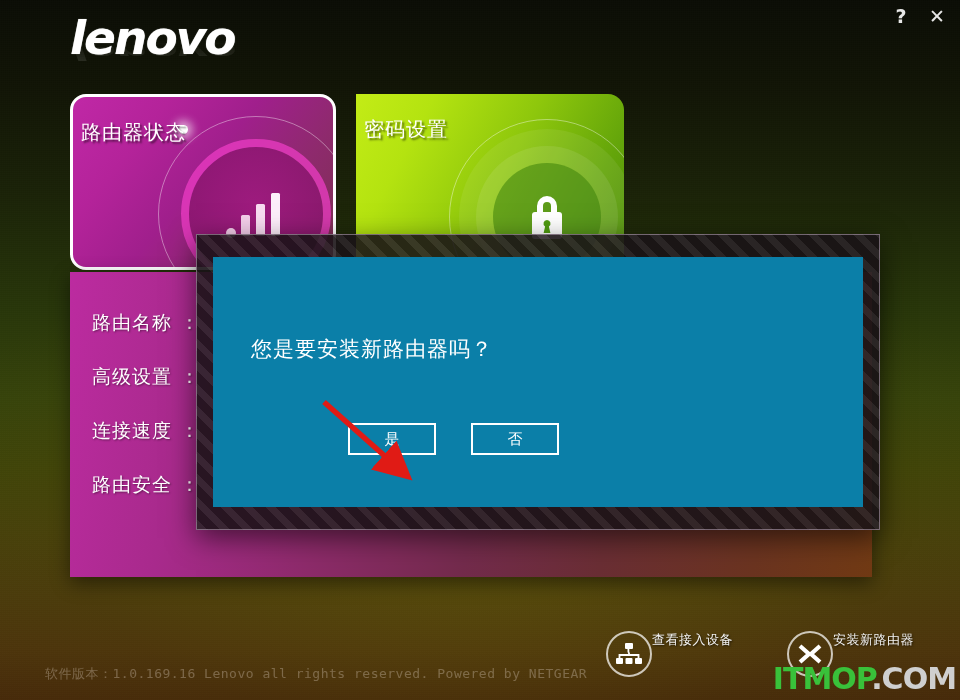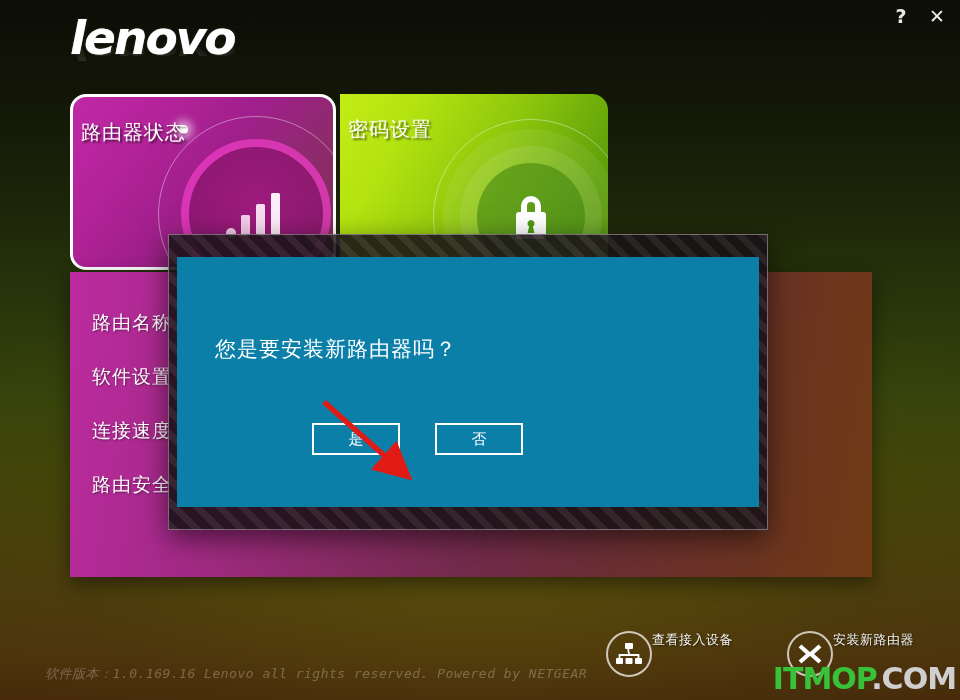--- a/index.html
+++ b/index.html
@@ -61,21 +61,21 @@
     height: 176px;
     border-top-right-radius: 16px;
   }
   .tile-status {
     width: 266px;
     border: 3px solid #ffffff;
     border-radius: 16px;
     background: linear-gradient(128deg, #c028a6 0%, #b4239a 25%, #a01f8c 48%, #8e2a6d 72%, #7b3050 100%);
   }
   .tile-pass {
-    width: 268px; margin-left: 4px;
+    width: 268px; margin-left: 20px;
     background: linear-gradient(118deg, #c3ec16 0%, #b4e310 22%, #8ec70c 52%, #64a50a 80%, #4d8d08 100%);
   }
   .tile-soft {
     width: 264px;
     background: linear-gradient(122deg, #e0530f 0%, #e2571a 28%, #d54712 58%, #c03c10 82%, #b0380f 100%);
   }
   .tile-title {
     position: absolute; left: 8px; top: 22px;
     color: #ffffff; font-size: 20px; letter-spacing: 1px;
     text-shadow: 2px 2px 2px rgba(0,0,0,0.55);
@@ -114,22 +114,22 @@
   .info-row {
     position: absolute; left: 22px;
     color: #ffffff; font-size: 19px; letter-spacing: 1px;
     text-shadow: 1px 1px 2px rgba(0,0,0,0.45);
     white-space: nowrap;
   }
   .info-row .colon { margin-left: 8px; }
 
   
   .dialog-frame {
-    position: absolute; left: 168px; top: 234px; width: 600px; height: 296px;
-    padding: 22px 8px;
+    position: absolute; left: 196px; top: 234px; width: 684px; height: 296px;
+    padding: 22px 16px;
     background-color: rgba(30,22,26,0.88);
     background-image: repeating-linear-gradient(45deg,
        rgba(255,255,255,0.055) 0px, rgba(255,255,255,0.055) 7px,
        rgba(0,0,0,0.12) 7px, rgba(0,0,0,0.12) 16px);
     border: 1px solid rgba(190,170,190,0.55);
     box-shadow: 0 8px 26px rgba(0,0,0,0.55);
     z-index: 20;
   }
   .dialog {
     width: 100%; height: 100%;
@@ -159,21 +159,21 @@
     display: flex; align-items: center; justify-content: center;
     margin-bottom: 7px;
   }
   .tool-label { color: #f2f2f2; font-size: 13px; letter-spacing: .5px; white-space: nowrap; text-shadow: 1px 1px 2px rgba(0,0,0,.6); }
 
   
   .footer {
     position: absolute; left: 45px; bottom: 17px;
     color: rgba(240,225,215,0.30);
     font-family: "DejaVu Sans Mono", "Liberation Mono", monospace;
-    font-size: 13px; letter-spacing: .5px; white-space: nowrap; font-style: italic;
+    font-size: 13px; letter-spacing: .5px; white-space: nowrap;
   }
   
   .watermark {
     position: absolute; right: 4px; bottom: 4px;
     font-family: "DejaVu Sans", sans-serif;
     font-size: 30px; font-weight: bold; letter-spacing: -1px;
     color: #39c13a; z-index: 35;
   }
   .watermark .dim { color: #cfcfcf; }
 </style>
@@ -231,21 +231,21 @@
     </div>
 
 
   </div>
 
   <div class="info-panel">
     <div class="info-row" style="top:38px">
       <span>路由名称</span><span class="colon">：</span><span></span>
     </div>
     <div class="info-row" style="top:92px">
-      <span>软件设置</span><span class="colon">：</span><span></span>
+      <span>高级设置</span><span class="colon">：</span><span></span>
     </div>
     <div class="info-row" style="top:146px">
       <span>连接速度</span><span class="colon">：</span><span></span>
     </div>
     <div class="info-row" style="top:200px">
       <span>路由安全</span><span class="colon">：</span><span></span>
     </div>
   </div>
 
   <div class="dialog-frame">

